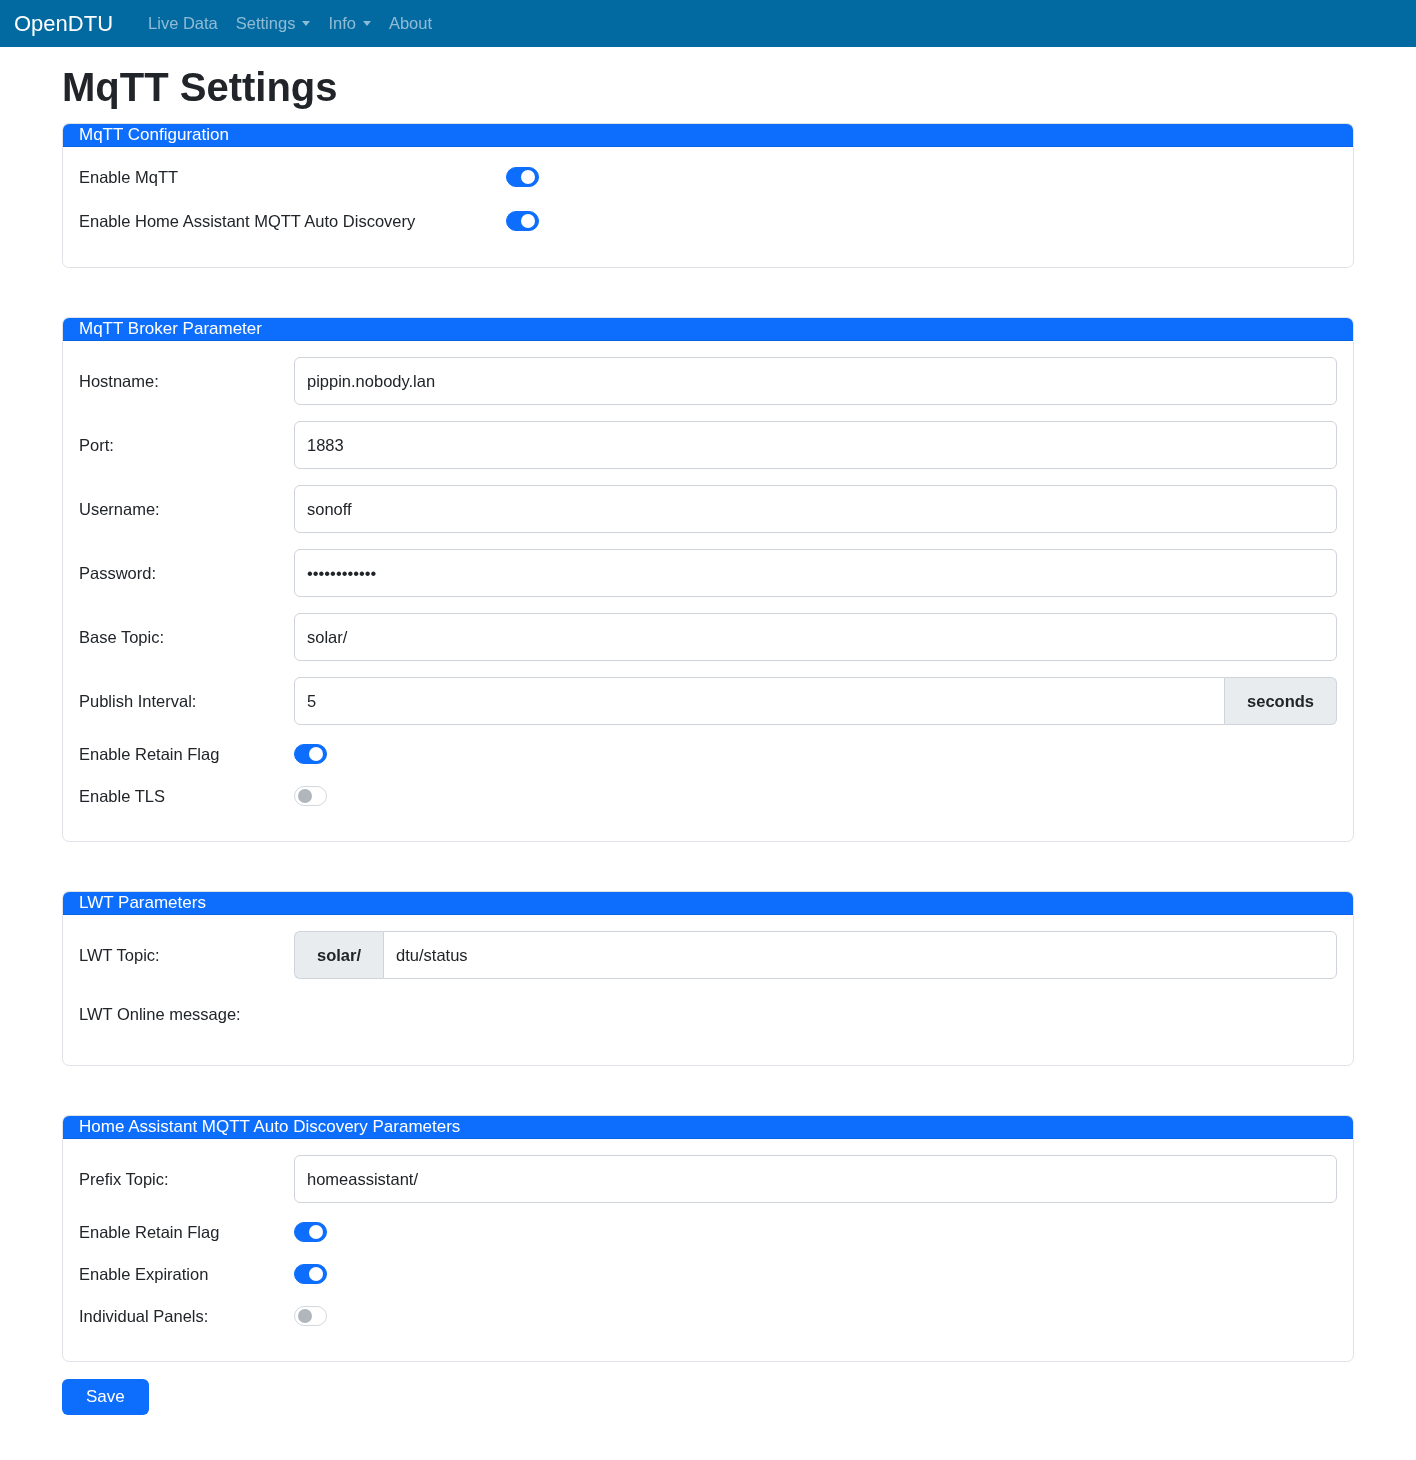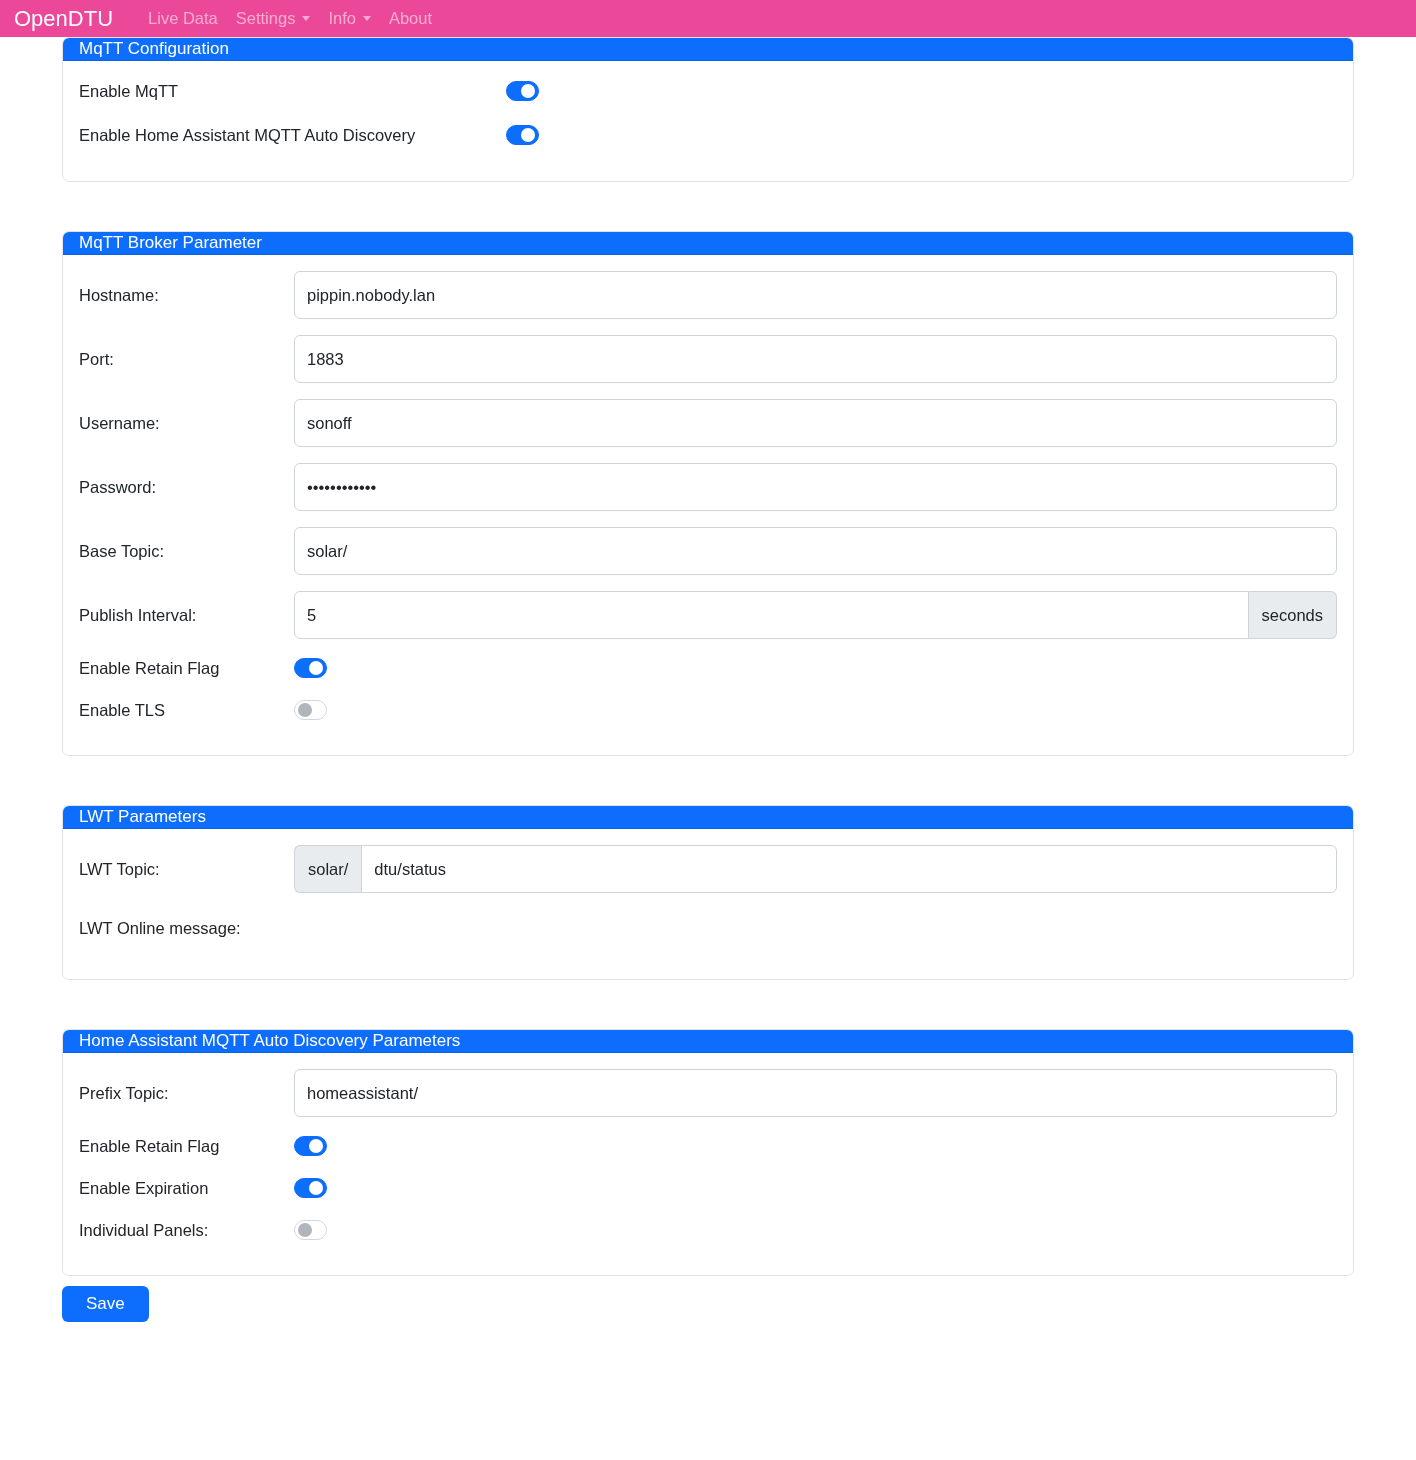--- a/index.html
+++ b/index.html
@@ -6,21 +6,21 @@
   html, body { margin: 0; padding: 0; }
   body {
     width: 1416px; min-height: 1460px;
     font-family: "Liberation Sans", "DejaVu Sans", sans-serif;
     color: #212529; background: #ffffff;
     -webkit-font-smoothing: antialiased;
   }
 
   
   .navbar {
-    height: 37px; background: #ec4899;
+    height: 47px; background: #0369a1;
     display: flex; align-items: center;
     padding: 8px 14px;
   }
   .navbar-brand {
     color: #ffffff; font-size: 22px; line-height: 1;
     text-decoration: none; margin-right: 26px; cursor: pointer;
   }
   .nav-link {
     color: rgba(255,255,255,0.55); font-size: 16.5px; line-height: 1;
     text-decoration: none; padding: 10px 9px; cursor: pointer;
@@ -39,21 +39,21 @@
   h1.page-title {
     font-size: 40px; font-weight: 600; line-height: 44px;
     margin: 18px 0 14px 0; color: #212529;
   }
 
   
   .card {
     border: 1px solid #dfe3e7; border-radius: 7px;
     margin-bottom: 49px; background: #fff;
   }
-  .card.mb-small { margin-bottom: 4px; }
+  .card.mb-small { margin-bottom: 11px; }
   .card-header {
     background: #0d6efd; color: #ffffff;
     font-size: 17px; line-height: 22px;
     padding: 0 16px;
     border-radius: 6px 6px 0 0;
     border-bottom: 1px solid rgba(0,0,0,0.1);
   }
   .card-body { padding: 16px; }
 
   
@@ -73,21 +73,21 @@
     background: #fff; outline: none;
   }
   .input-group { display: flex; flex: 1 1 auto; align-items: stretch; }
   .input-group .form-control { flex: 1 1 auto; }
   .input-group .form-control.no-left-radius { border-top-left-radius: 0; border-bottom-left-radius: 0; padding-left: 12px; }
   .input-group .form-control.no-right-radius { border-top-right-radius: 0; border-bottom-right-radius: 0; }
   .input-group-text {
     display: flex; align-items: center;
     background: #e9ecef; color: #212529;
     border: 1px solid #ced4da;
-    font-size: 16.5px; padding: 6px 13px;
+    font-size: 16.5px; padding: 6px 22px; font-weight: bold;
   }
   .input-group-text.prefix { border-radius: 6px 0 0 6px; border-right: 0; }
   .input-group-text.suffix { border-radius: 0 6px 6px 0; border-left: 0; }
 
   
   .toggle {
     position: relative; display: inline-block;
     width: 33px; height: 20px; flex: 0 0 33px;
     border-radius: 10px; cursor: pointer;
     background: #ffffff; border: 1px solid #d3d7db;
@@ -125,20 +125,21 @@
     <span>Info</span>
     <span class="caret"></span>
   </a>
   <a class="nav-link">
     <span>About</span>
   </a>
 </nav>
 
 <div class="container">
 
+  <h1 class="page-title">MqTT Settings</h1>
 
   
   <div class="card">
     <div class="card-header">MqTT Configuration</div>
     <div class="card-body">
       <div class="form-row config-row">
         <div class="config-label">Enable MqTT</div>
         <span class="toggle on">
           <span class="knob"></span>
         </span>

